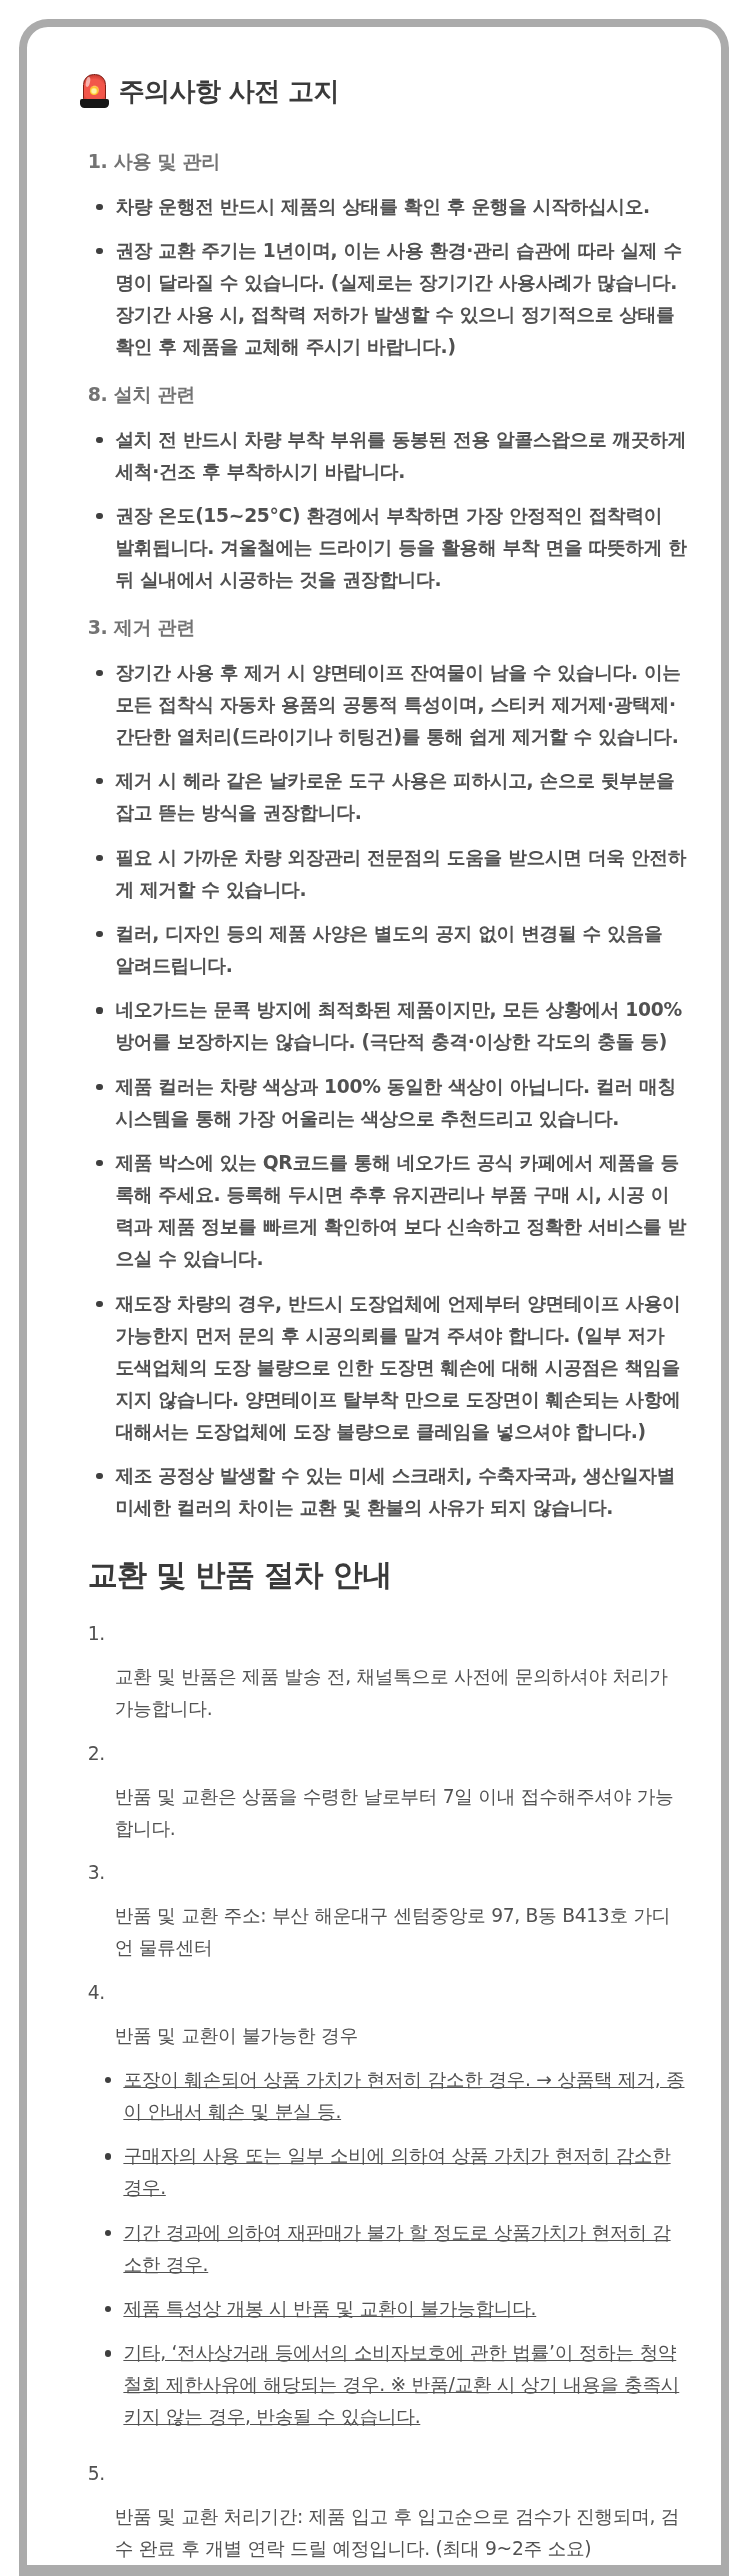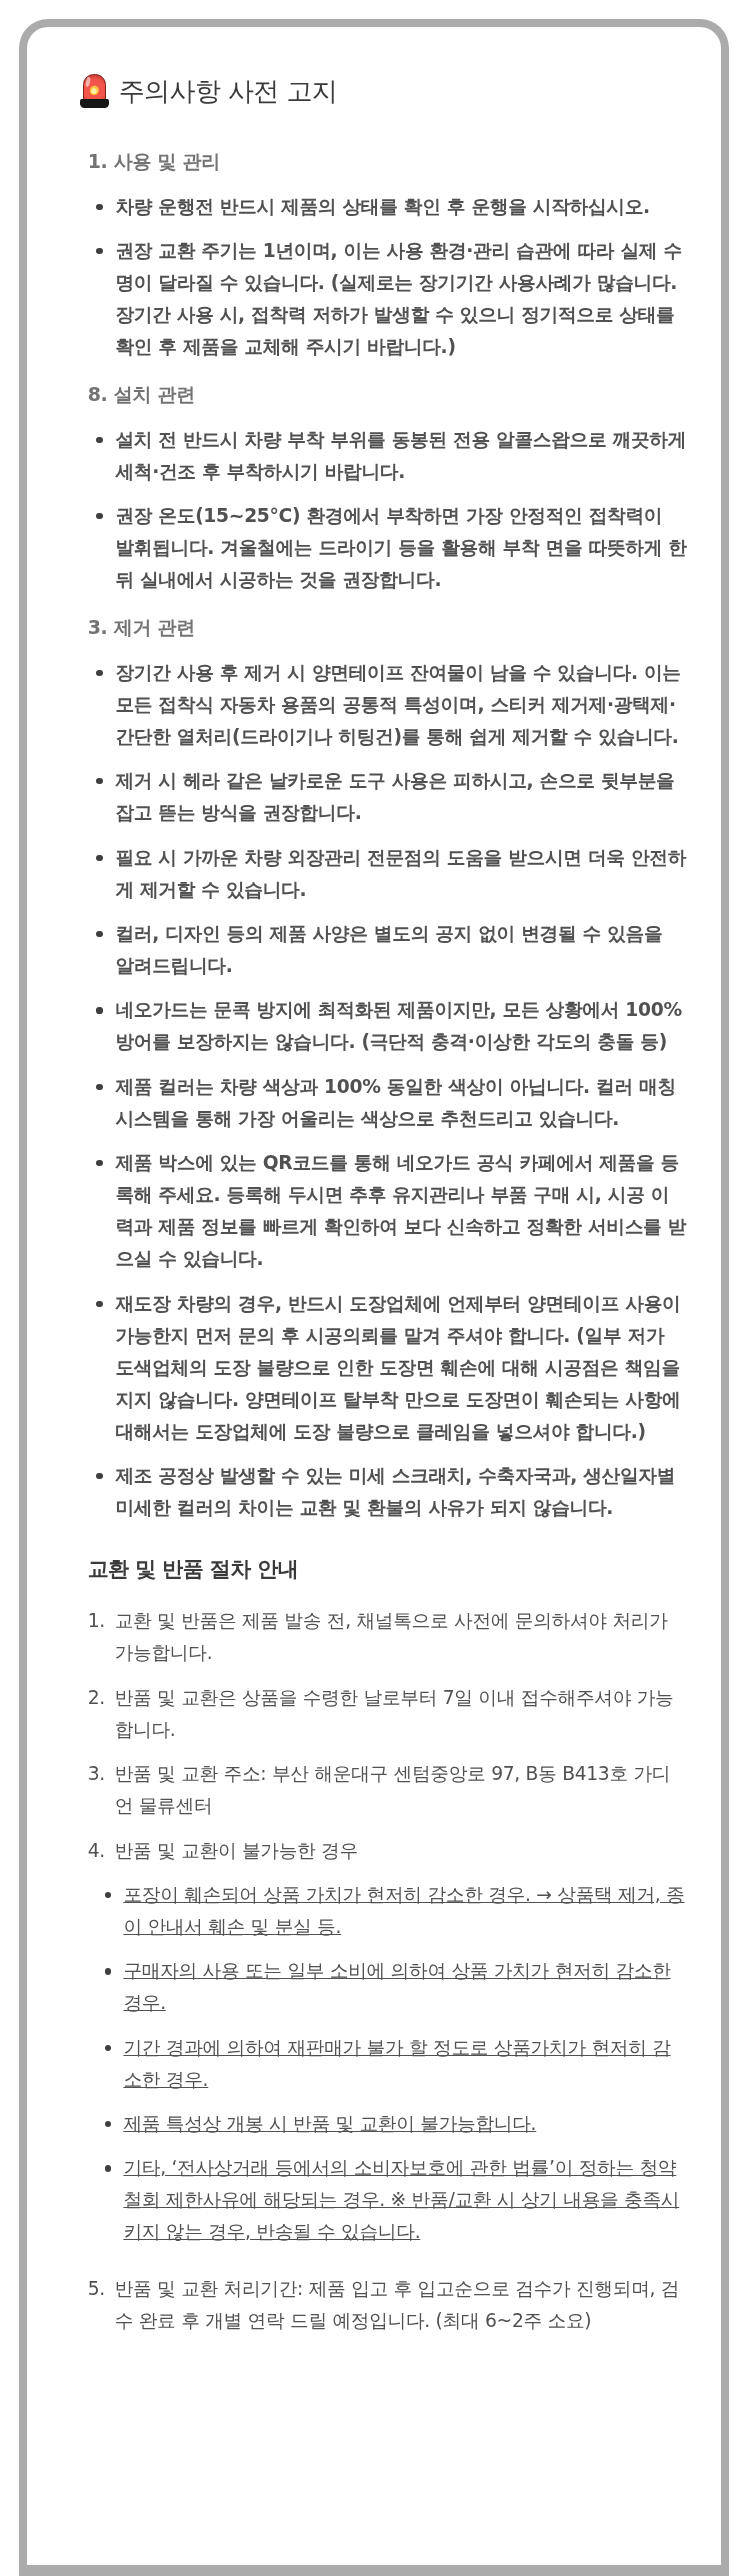--- a/index.html
+++ b/index.html
@@ -10,21 +10,21 @@
   }
   .card{
     position:absolute;left:18.7px;top:18.7px;width:710px;height:2557px;
     box-sizing:border-box;background:#fff;
     border:8px solid #ababab;border-bottom-width:11.8px;
     border-radius:29px 29px 0 0;overflow:hidden;
   }
   .content{padding:47px 34px 0 61px;}
   .title-row{display:flex;align-items:center;gap:10px;margin-left:-8px;margin-bottom:7.5px;}
   .title-row h1{
-    margin:0;font-size:26px;font-weight:normal;color:#3a3a3a;letter-spacing:-0.6px;
+    margin:0;font-size:26px;font-weight:bold;color:#3a3a3a;letter-spacing:-0.6px;
   }
   
   .siren{position:relative;width:29px;height:35px;flex:0 0 auto;}
   .siren .dome{
     position:absolute;left:3.7px;top:0.6px;width:21px;height:26px;
     background:radial-gradient(circle at 50% 58%, #ffc65c 0 3.7px, #f2564a 5px 58%, #a9261d 100%);
     border-radius:10.6px 10.6px 3.1px 3.1px;border:0.6px solid #7e1c14;
   }
   .siren .glow{
     position:absolute;left:10.6px;top:13.7px;width:7.5px;height:7.5px;border-radius:50%;
@@ -45,26 +45,26 @@
   ul.bullets{list-style:none;margin:0;padding:0 0 0 8.7px;}
   ul.bullets>li{
     position:relative;padding-left:19px;margin:0 0 12.4px 0;
     font-size:18.7px;line-height:32px;color:#515151;letter-spacing:-0.3px;font-weight:bold;
   }
   ul.bullets>li::before{
     content:"";position:absolute;left:0;top:13px;width:6.2px;height:6.2px;border-radius:50%;
     background:#3f3f3f;
   }
   .returns-title{
-    margin:31px 0 22.4px 0;font-size:21px;font-weight:bold;color:#3a3a3a;letter-spacing:-0.6px;
+    margin:31px 0 22.4px 0;font-size:30px;font-weight:bold;color:#3a3a3a;letter-spacing:-0.6px;
   }
   ol.numlist{list-style:none;margin:0;padding:0;}
   ol.numlist>li{display:flex;margin:0 0 12.4px 0;font-size:18.7px;line-height:32px;color:#515151;letter-spacing:-0.3px;}
   ol.numlist .num{flex:0 0 27px;color:#515151;}
-  ol.numlist .num-body{flex:1;}
+  ol.numlist .num-body{flex:1;margin-top:43px;}
   ul.subs{list-style:none;margin:12.4px 0 0 -10px;padding:0;}
   ul.subs>li{
     position:relative;padding-left:18.7px;margin:0 0 12.4px 0;
     font-size:18.7px;line-height:32px;color:#515151;text-decoration:underline;
   }
   ul.subs>li::before{
     content:"";position:absolute;left:0;top:13px;width:6.2px;height:6.2px;border-radius:50%;
     background:#3f3f3f;
   }
 </style>
@@ -147,20 +147,20 @@
               <li>포장이 훼손되어 상품 가치가 현저히 감소한 경우. → 상품택 제거, 종이 안내서 훼손 및 분실 등.</li>
               <li>구매자의 사용 또는 일부 소비에 의하여 상품 가치가 현저히 감소한 경우.</li>
               <li>기간 경과에 의하여 재판매가 불가 할 정도로 상품가치가 현저히 감소한 경우.</li>
               <li>제품 특성상 개봉 시 반품 및 교환이 불가능합니다.</li>
               <li>기타, ‘전사상거래 등에서의 소비자보호에 관한 법률’이 정하는 청약철회 제한사유에 해당되는 경우. ※ 반품/교환 시 상기 내용을 충족시키지 않는 경우, 반송될 수 있습니다.</li>
             </ul></div>
   </li>
         <li class="num-item">
     <span class="num">5.</span>
     <div class="num-body">
-      <span class="num-text">반품 및 교환 처리기간: 제품 입고 후 입고순으로 검수가 진행되며, 검수 완료 후 개별 연락 드릴 예정입니다. (최대 6~2주 소요)</span>
+      <span class="num-text">반품 및 교환 처리기간: 제품 입고 후 입고순으로 검수가 진행되며, 검수 완료 후 개별 연락 드릴 예정입니다. (최대 9~2주 소요)</span>
     </div>
   </li>
       </ol>
 
   </div>
 </div>
 
 
 </body></html>

